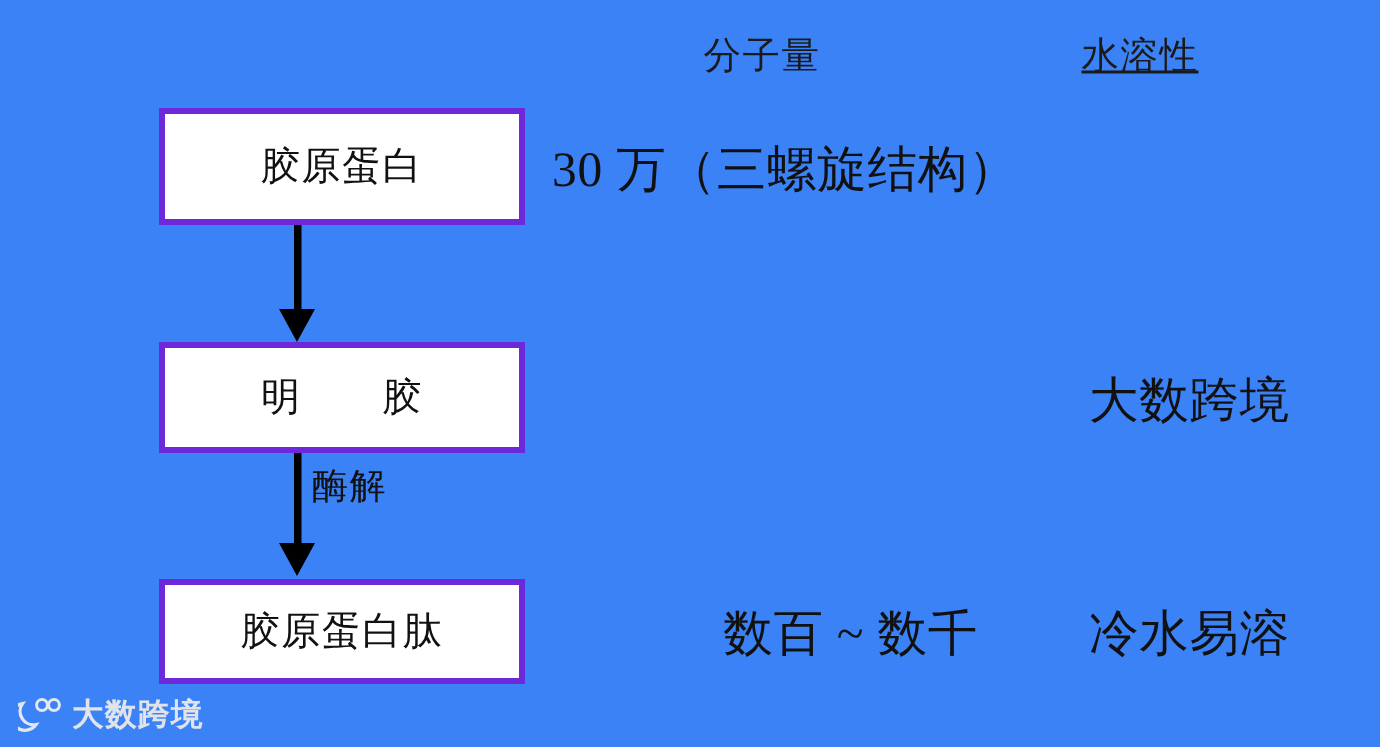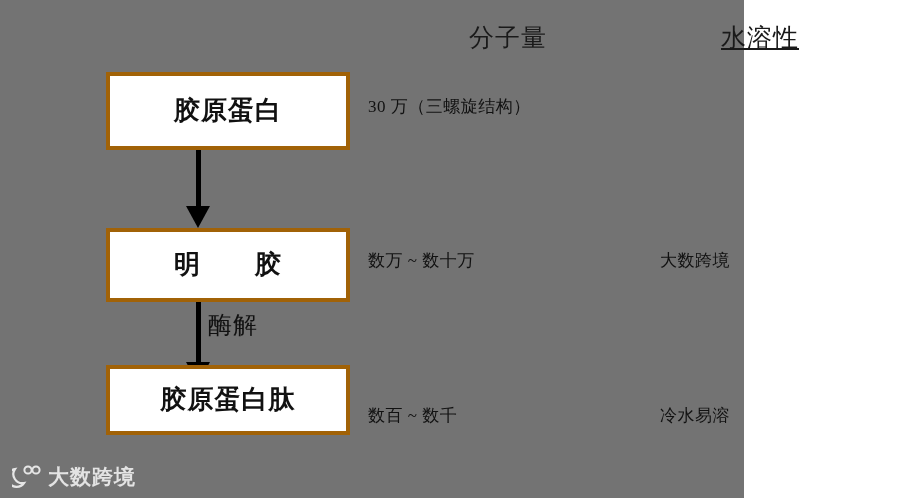--- a/index.html
+++ b/index.html
@@ -9,59 +9,58 @@
   body {
     width: 920px;
     height: 498px;
     background: #ffffff;
     font-family: "Liberation Serif", "DejaVu Serif", serif;
     color: #111111;
     overflow: hidden;
   }
   #stage {
     position: relative;
-    width: 744px;
+    width: 920px;
     height: 498px;
-    background: #737373;
+    background: #3b82f6;
   }
 
   
   .col-header {
     position: absolute;
     font-size: 25px;
     line-height: 1;
     color: #1a1a1a;
     white-space: nowrap;
     text-align: center;
     letter-spacing: 1px;
   }
   #header-mw   { left: 408px; top: 25px; width: 200px; }
   #header-sol  { left: 660px; top: 25px; width: 200px; text-decoration: underline; }
 
   
   .flow-box {
     position: absolute;
     box-sizing: border-box;
-    border: 4px solid #a16207;
+    border: 4px solid #6d28d9;
     background: #ffffff;
     display: flex;
     align-items: center;
     justify-content: center;
-    font-weight: bold;
   }
   .flow-box .box-label {
     font-size: 26px;
     line-height: 1;
     color: #111111;
     white-space: pre;
     letter-spacing: 1px;
   }
   #box-collagen { left: 106px; top: 72px;  width: 244px; height: 78px; }
   #box-gelatin  { left: 106px; top: 228px; width: 244px; height: 74px; }
-  #box-peptide  { left: 106px; top: 365px; width: 244px; height: 70px; }
+  #box-peptide  { left: 106px; top: 386px; width: 244px; height: 70px; }
 
   
   .arrow {
     position: absolute;
     left: 195px;
     width: 7px;
   }
   .arrow .stem {
     position: absolute;
     left: 1px;
@@ -94,25 +93,25 @@
     line-height: 1;
     color: #111111;
     white-space: nowrap;
     letter-spacing: 1px;
     text-align: center;
   }
 
   
   .cell {
     position: absolute;
-    font-size: 17px;
+    font-size: 33px;
     line-height: 1;
     color: #111111;
     white-space: nowrap;
-    text-align: left;
+    text-align: right;
     letter-spacing: 0.5px;
   }
   .col-mw  { left: 368px; width: 284px; }
   .col-sol { left: 660px; width: 200px; }
 
   #mw-1  { top: 98px; }
   #mw-2  { top: 252px; }
   #mw-3  { top: 407px; }
   #sol-1 { top: 98px; }
   #sol-2 { top: 252px; }
@@ -167,21 +166,20 @@
     <div class="stem"></div>
     <div class="head"></div>
   </div>
   <div class="arrow-label">酶解</div>
 
   <div class="flow-box" id="box-peptide">
     <span class="box-label">胶原蛋白肽</span>
   </div>
 
   <div class="cell col-mw" id="mw-1">30 万（三螺旋结构）</div>
-  <div class="cell col-mw" id="mw-2">数万 ~ 数十万</div>
   <div class="cell col-mw" id="mw-3">数百 ~ 数千</div>
 
   <div class="cell col-sol" id="sol-2">大数跨境</div>
   <div class="cell col-sol" id="sol-3">冷水易溶</div>
 
   <div id="watermark">
     <svg class="wm-logo" viewBox="0 0 30 26">
       <path d="M3 6 A9 9 0 1 0 12 20 A9 9 0 0 1 3 6 Z" fill="none" stroke="#ededed" stroke-width="2.2"></path>
       <circle cx="16" cy="7" r="3.6" fill="none" stroke="#ededed" stroke-width="2"></circle>
       <circle cx="24" cy="7" r="3.6" fill="none" stroke="#ededed" stroke-width="2"></circle>

